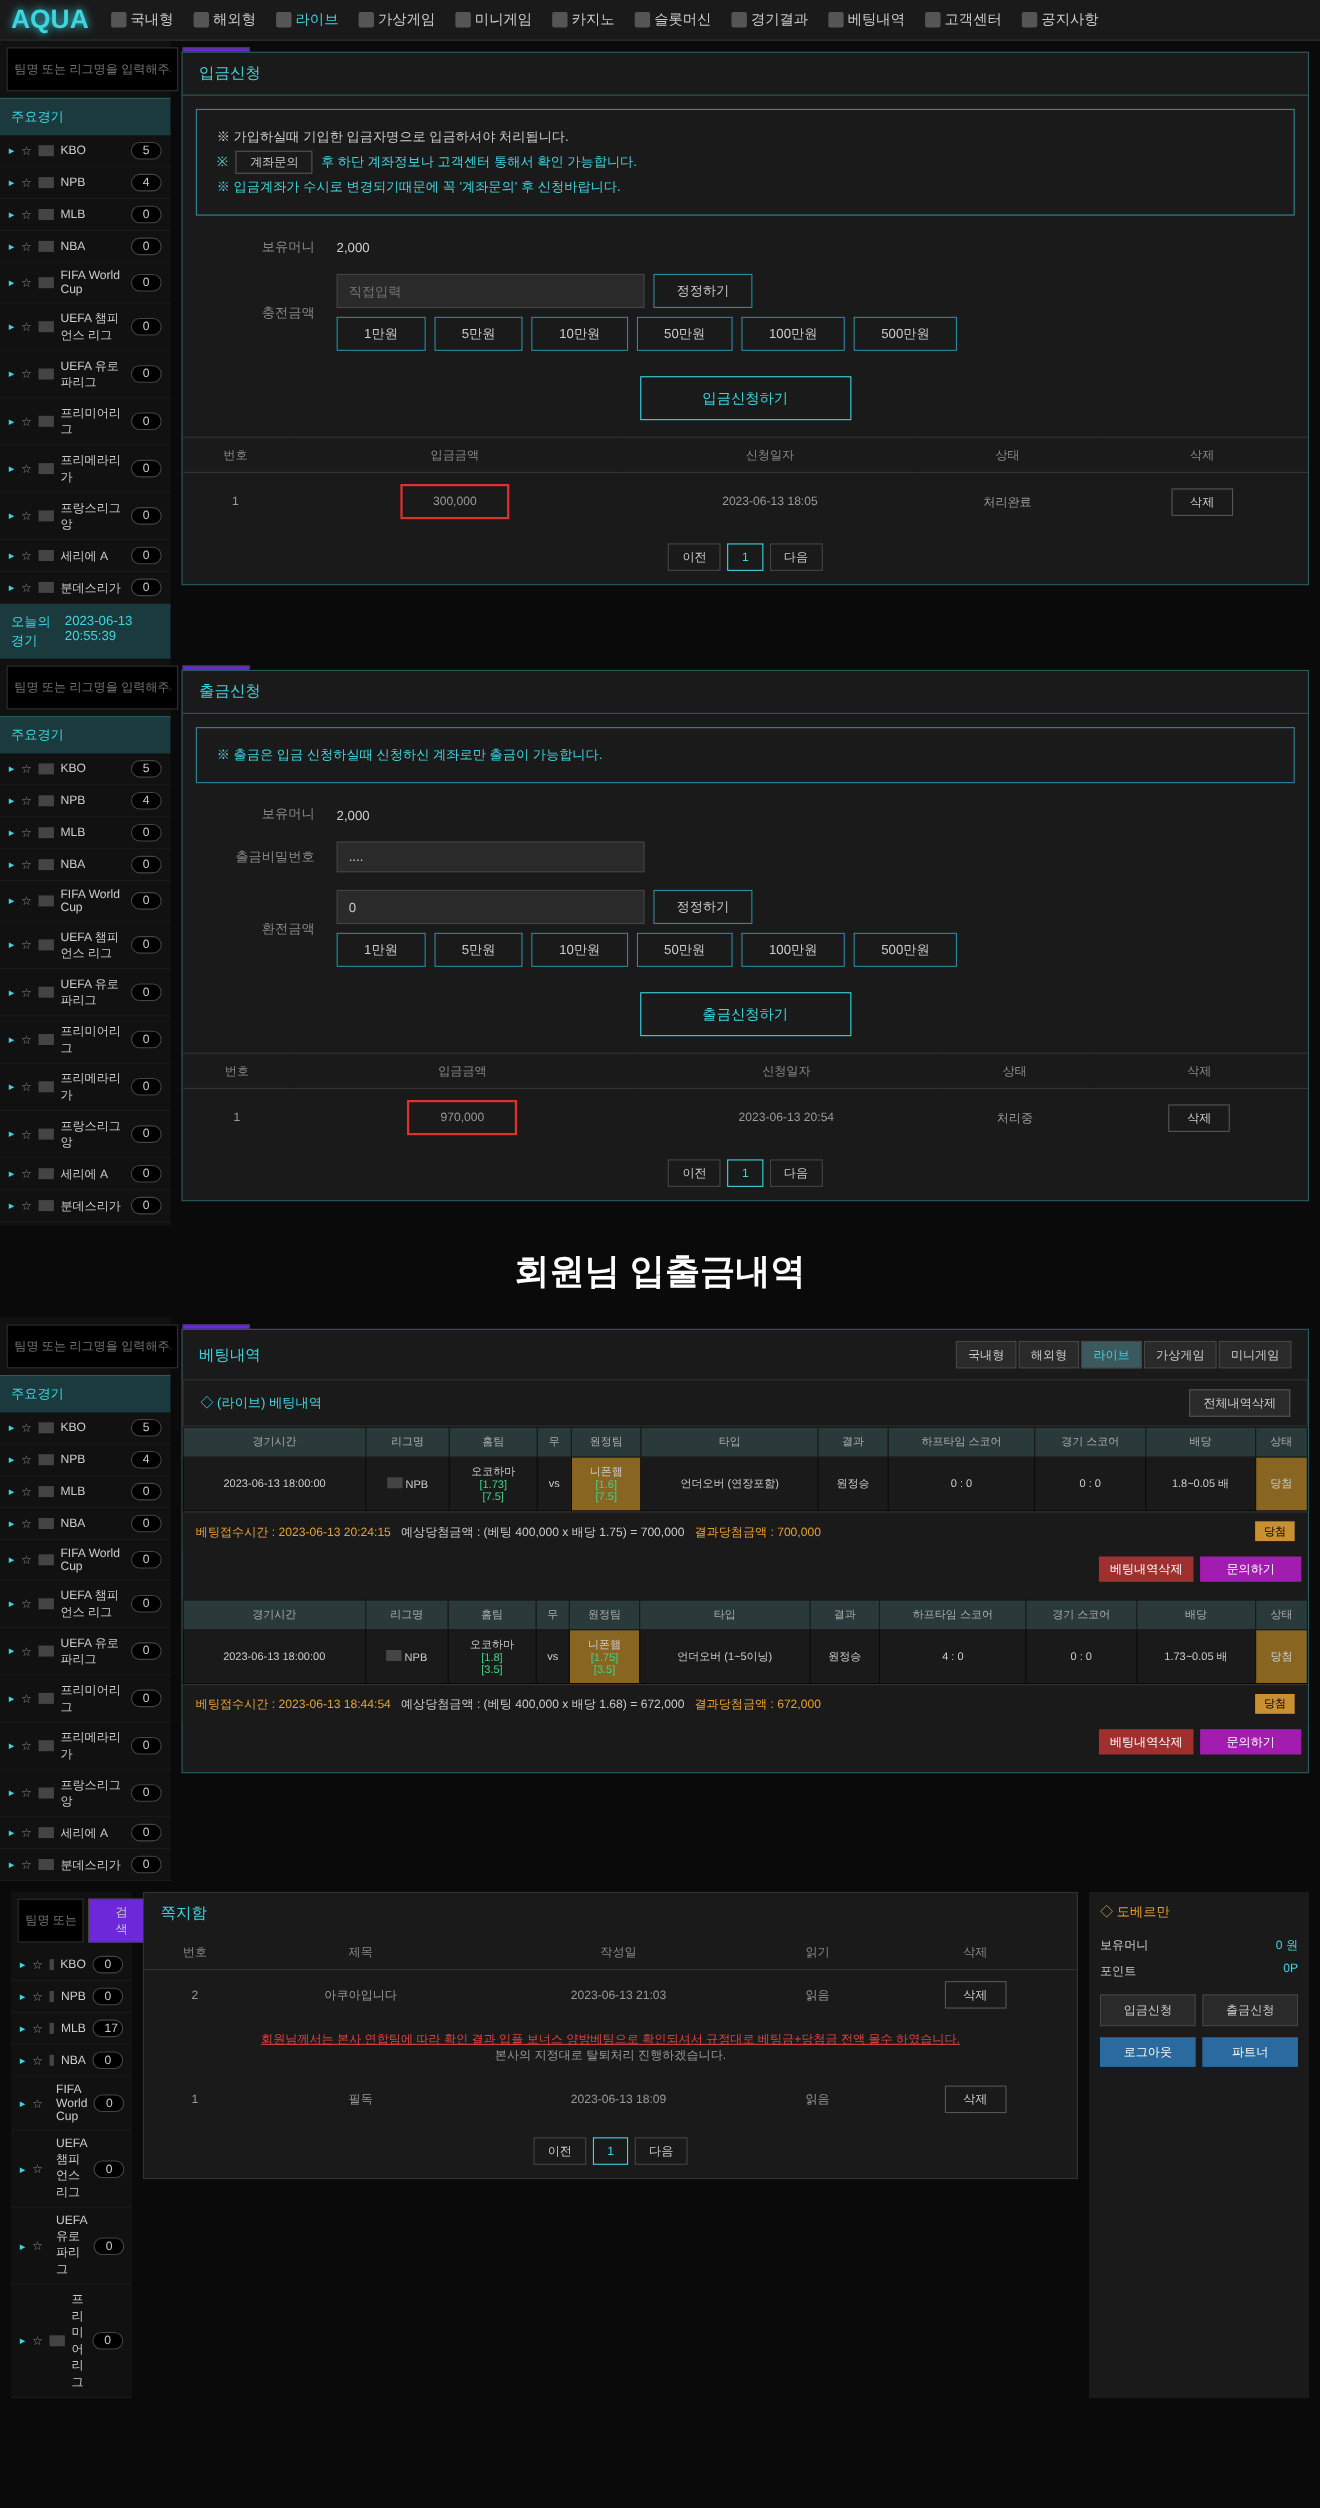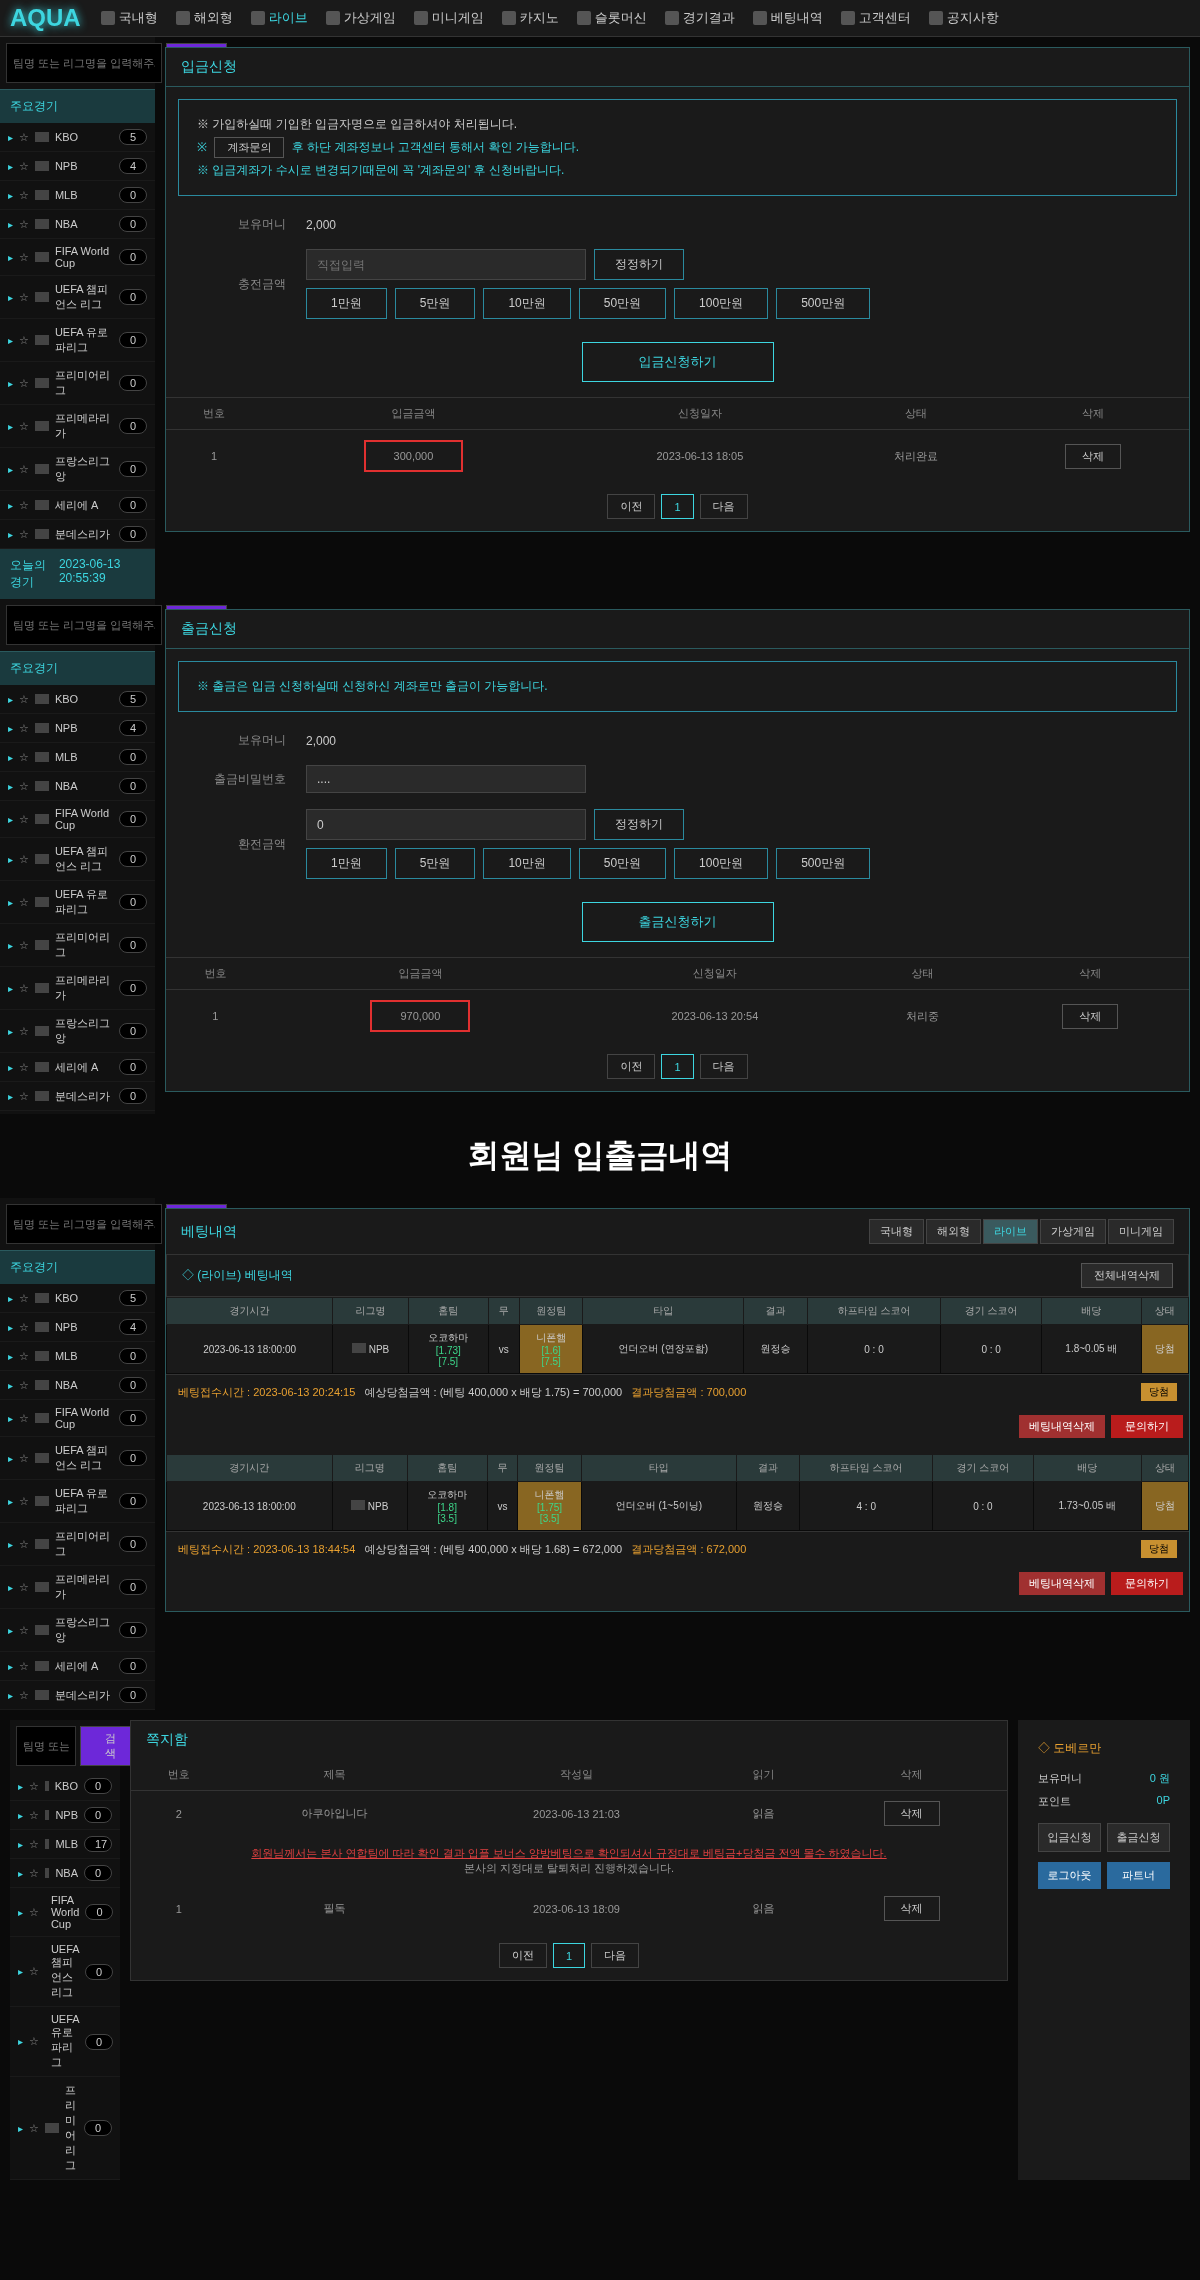--- a/index.html
+++ b/index.html
@@ -85,31 +85,31 @@
 .bet-table th { background: #2a3a3a; color: #aaa; font-size: 10px; padding: 6px 4px; font-weight: normal; border: 1px solid #1a1a1a; }
 .bet-table td { background: #1a1a1a; color: #ccc; font-size: 10px; padding: 6px 4px; text-align: center; border: 1px solid #0a0a0a; }
 .team-cell { padding: 4px; }
 .team-name { color: #ccc; font-size: 10px; }
 .odds-g { color: #3dd68a; font-size: 10px; }
 .hl-row { background: #886622 !important; }
 .bet-summary { background: #1a1a1a; padding: 8px 12px; font-size: 11px; color: #ccc; display: flex; justify-content: space-between; align-items: center; border-top: 1px solid #333; }
 .orange { color: #e8a030; }
 .action-btns { display: flex; gap: 6px; justify-content: flex-end; padding: 6px; }
 .red-btn { background: #a03030; color: #fff; border: none; padding: 4px 10px; font-size: 11px; }
-.cyan-btn { background: #b91c1c; color: #fff; border: none; padding: 4px 14px; font-size: 11px; }
+.cyan-btn { background: #a21caf; color: #fff; border: none; padding: 4px 24px; font-size: 11px; }
 .yellow-badge { background: #c89030; color: #000; padding: 2px 8px; font-size: 10px; }
 
 .msg-panel { background: #1a1a1a; border: 1px solid #333; }
 .msg-title { color: #3dd6e0; padding: 10px 15px; font-size: 14px; }
 .msg-table { width: 100%; border-collapse: collapse; }
 .msg-table th { color: #888; font-size: 11px; padding: 8px; border-bottom: 1px solid #333; font-weight: normal; }
 .msg-table td { color: #999; font-size: 11px; padding: 10px; text-align: center; }
 .highlight-red { color: #e04040; text-decoration: underline; }
 
-.right-panel { width: 172px; background: #1a1a1a; padding: 20px; }
+.right-panel { width: 200px; background: #1a1a1a; padding: 10px; }
 .rp-title { color: #e8a030; font-size: 12px; margin-bottom: 10px; }
 .rp-row { display: flex; justify-content: space-between; font-size: 11px; color: #ccc; padding: 4px 0; }
 .rp-val { color: #3dd6e0; }
 .rp-btns { display: flex; gap: 6px; margin-top: 10px; }
 .rp-btn { flex: 1; background: #2a2a2a; border: 1px solid #444; color: #ccc; padding: 6px; font-size: 11px; text-align: center; }
 .rp-btn.blue { background: #2a6a9e; color: #fff; border: none; }
 
 .bottom-layout { display: flex; gap: 10px; padding: 10px; }
 .bottom-main { flex: 1; }
 </style>

